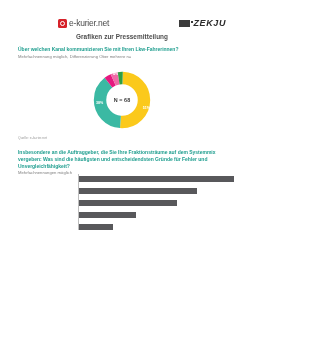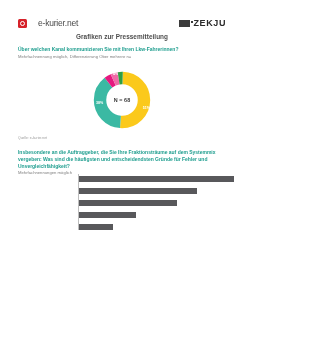--- a/index.html
+++ b/index.html
@@ -33,21 +33,22 @@
     display: flex;
     align-items: center;
     justify-content: space-between;
     padding: 0 18px;
     box-sizing: border-box;
   }
 
   .brand-left {
     display: flex;
     align-items: center;
-    gap: 11px;
+    gap: 2px;
+    margin-left: 40px;
   }
   .brand-mark {
     width: 9px;
     height: 9px;
     border-radius: 1.5px;
     background: #d6222a;
     display: flex;
     align-items: center;
     justify-content: center;
     flex: none;
@@ -65,20 +66,21 @@
     color: #4a4a4a;
     font-weight: 400;
     line-height: 1;
     white-space: nowrap;
   }
 
   .brand-right {
     display: flex;
     align-items: center;
     gap: 3px;
+    font-style: italic;
   }
   .zekju-mark {
     width: 11px;
     height: 7px;
     background: #3b3b3b;
     position: relative;
     flex: none;
   }
   .zekju-mark::after {
     content: "";

